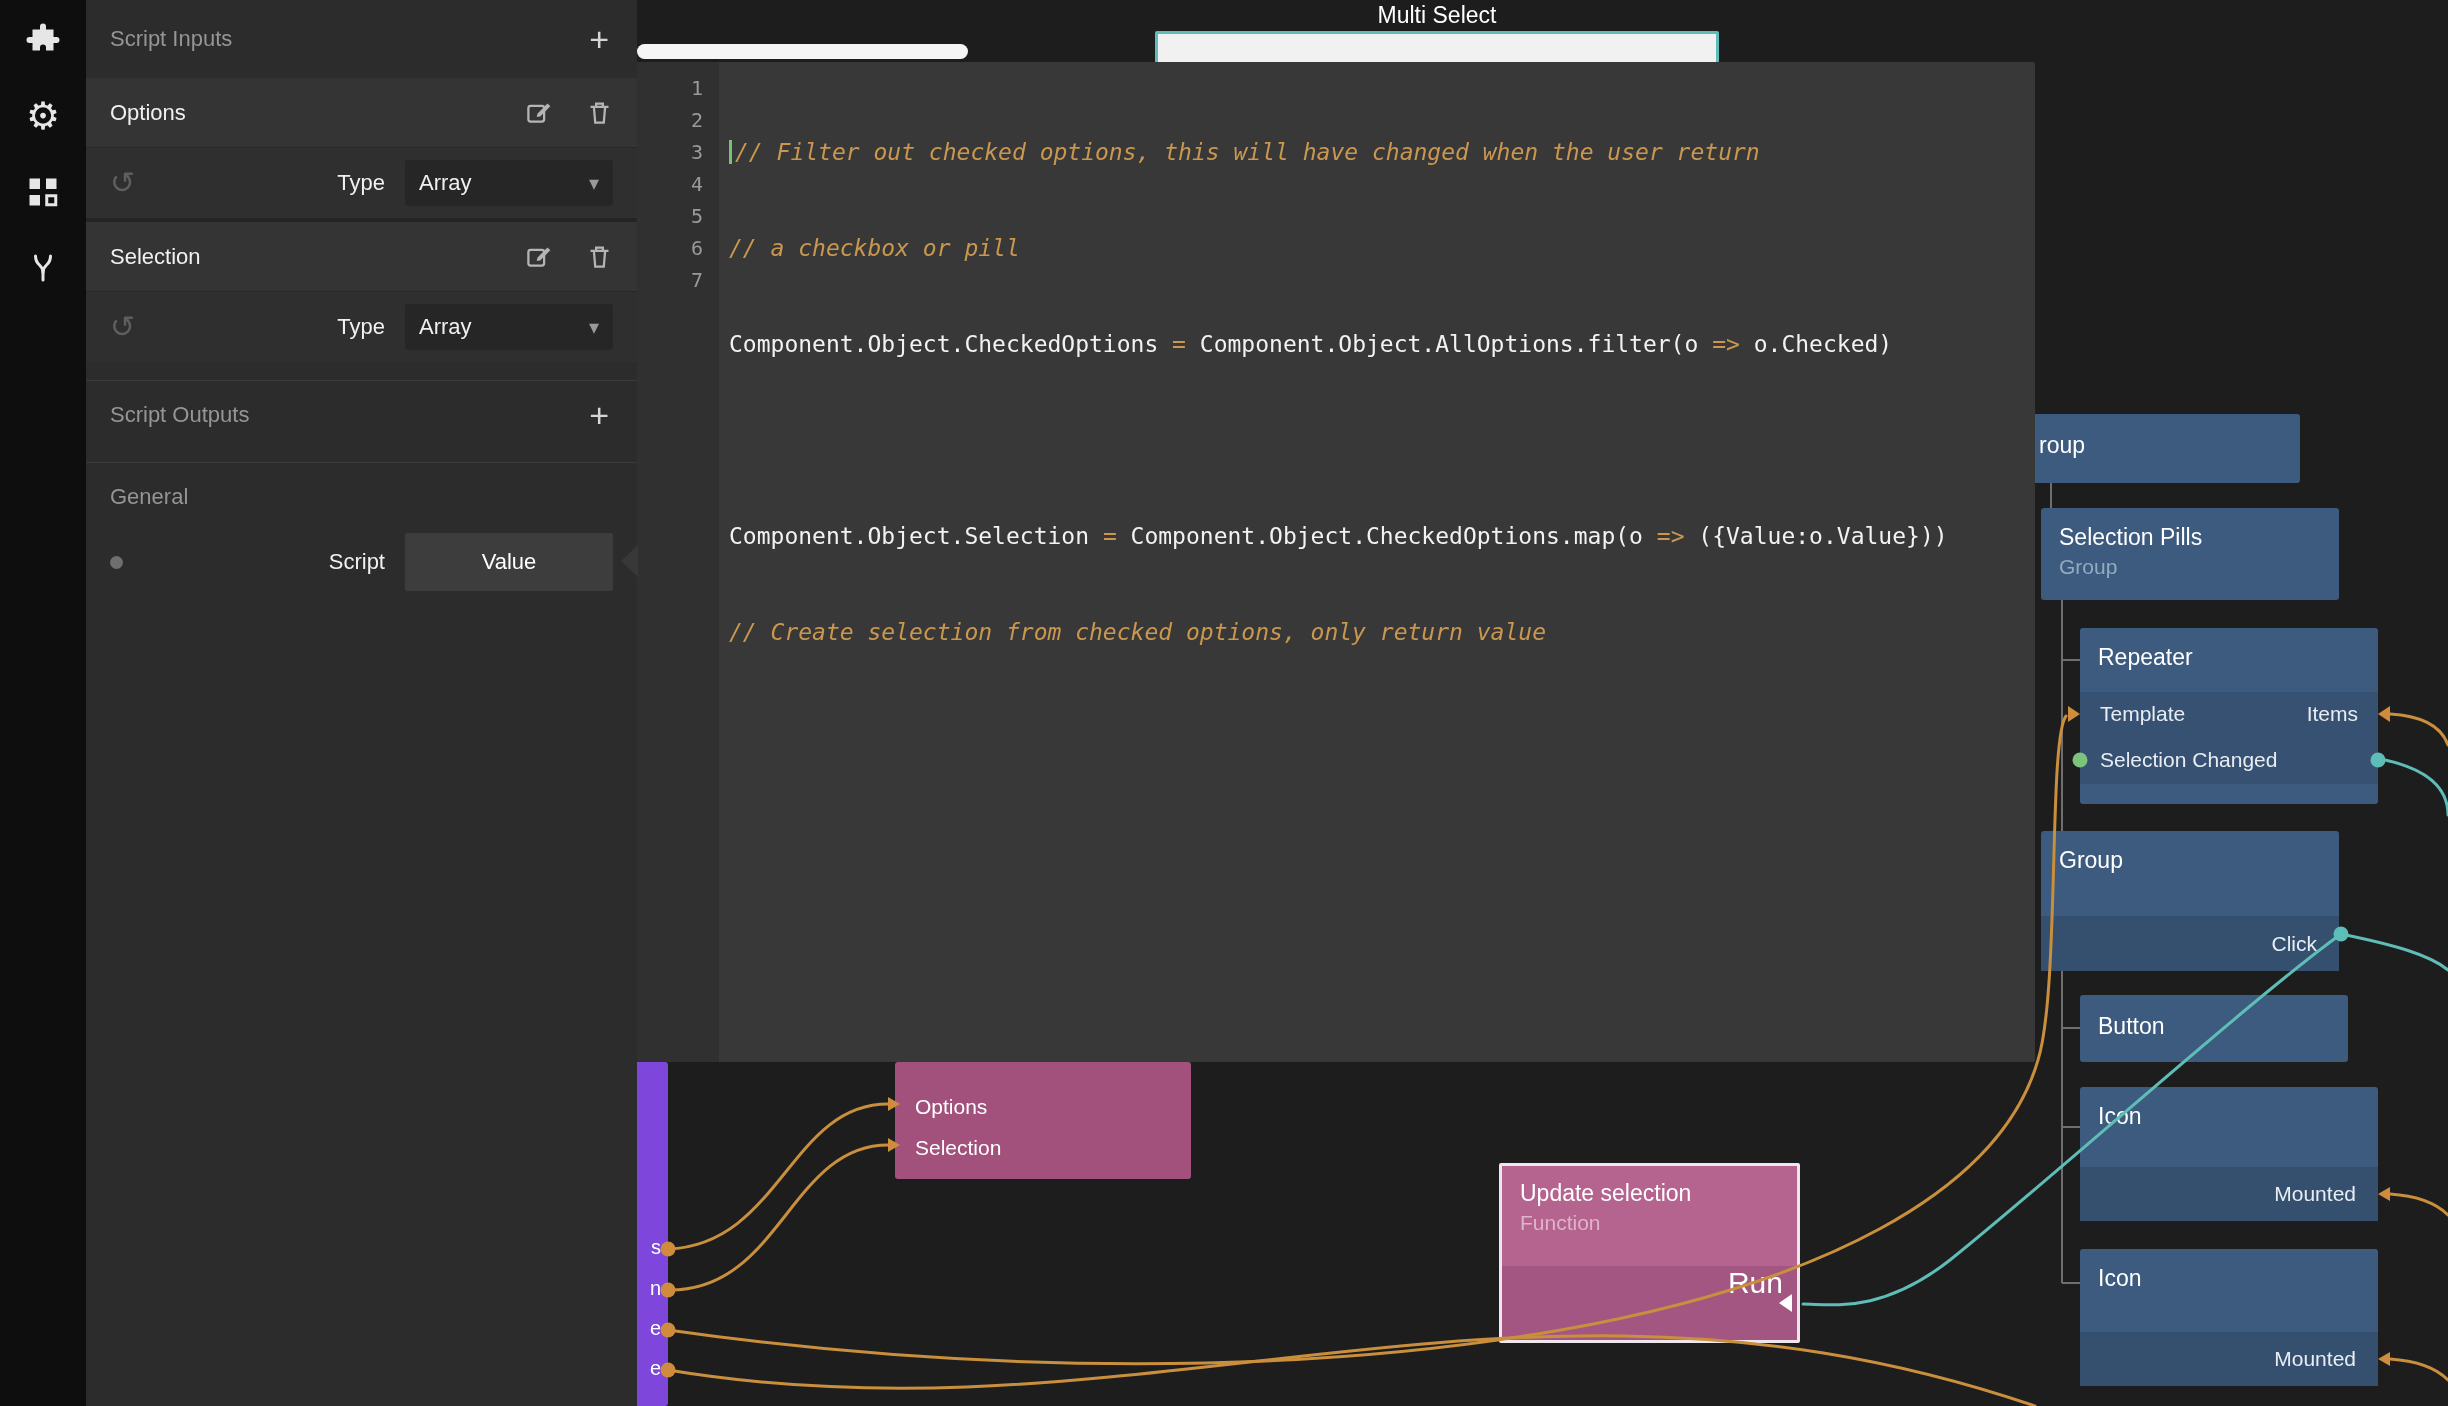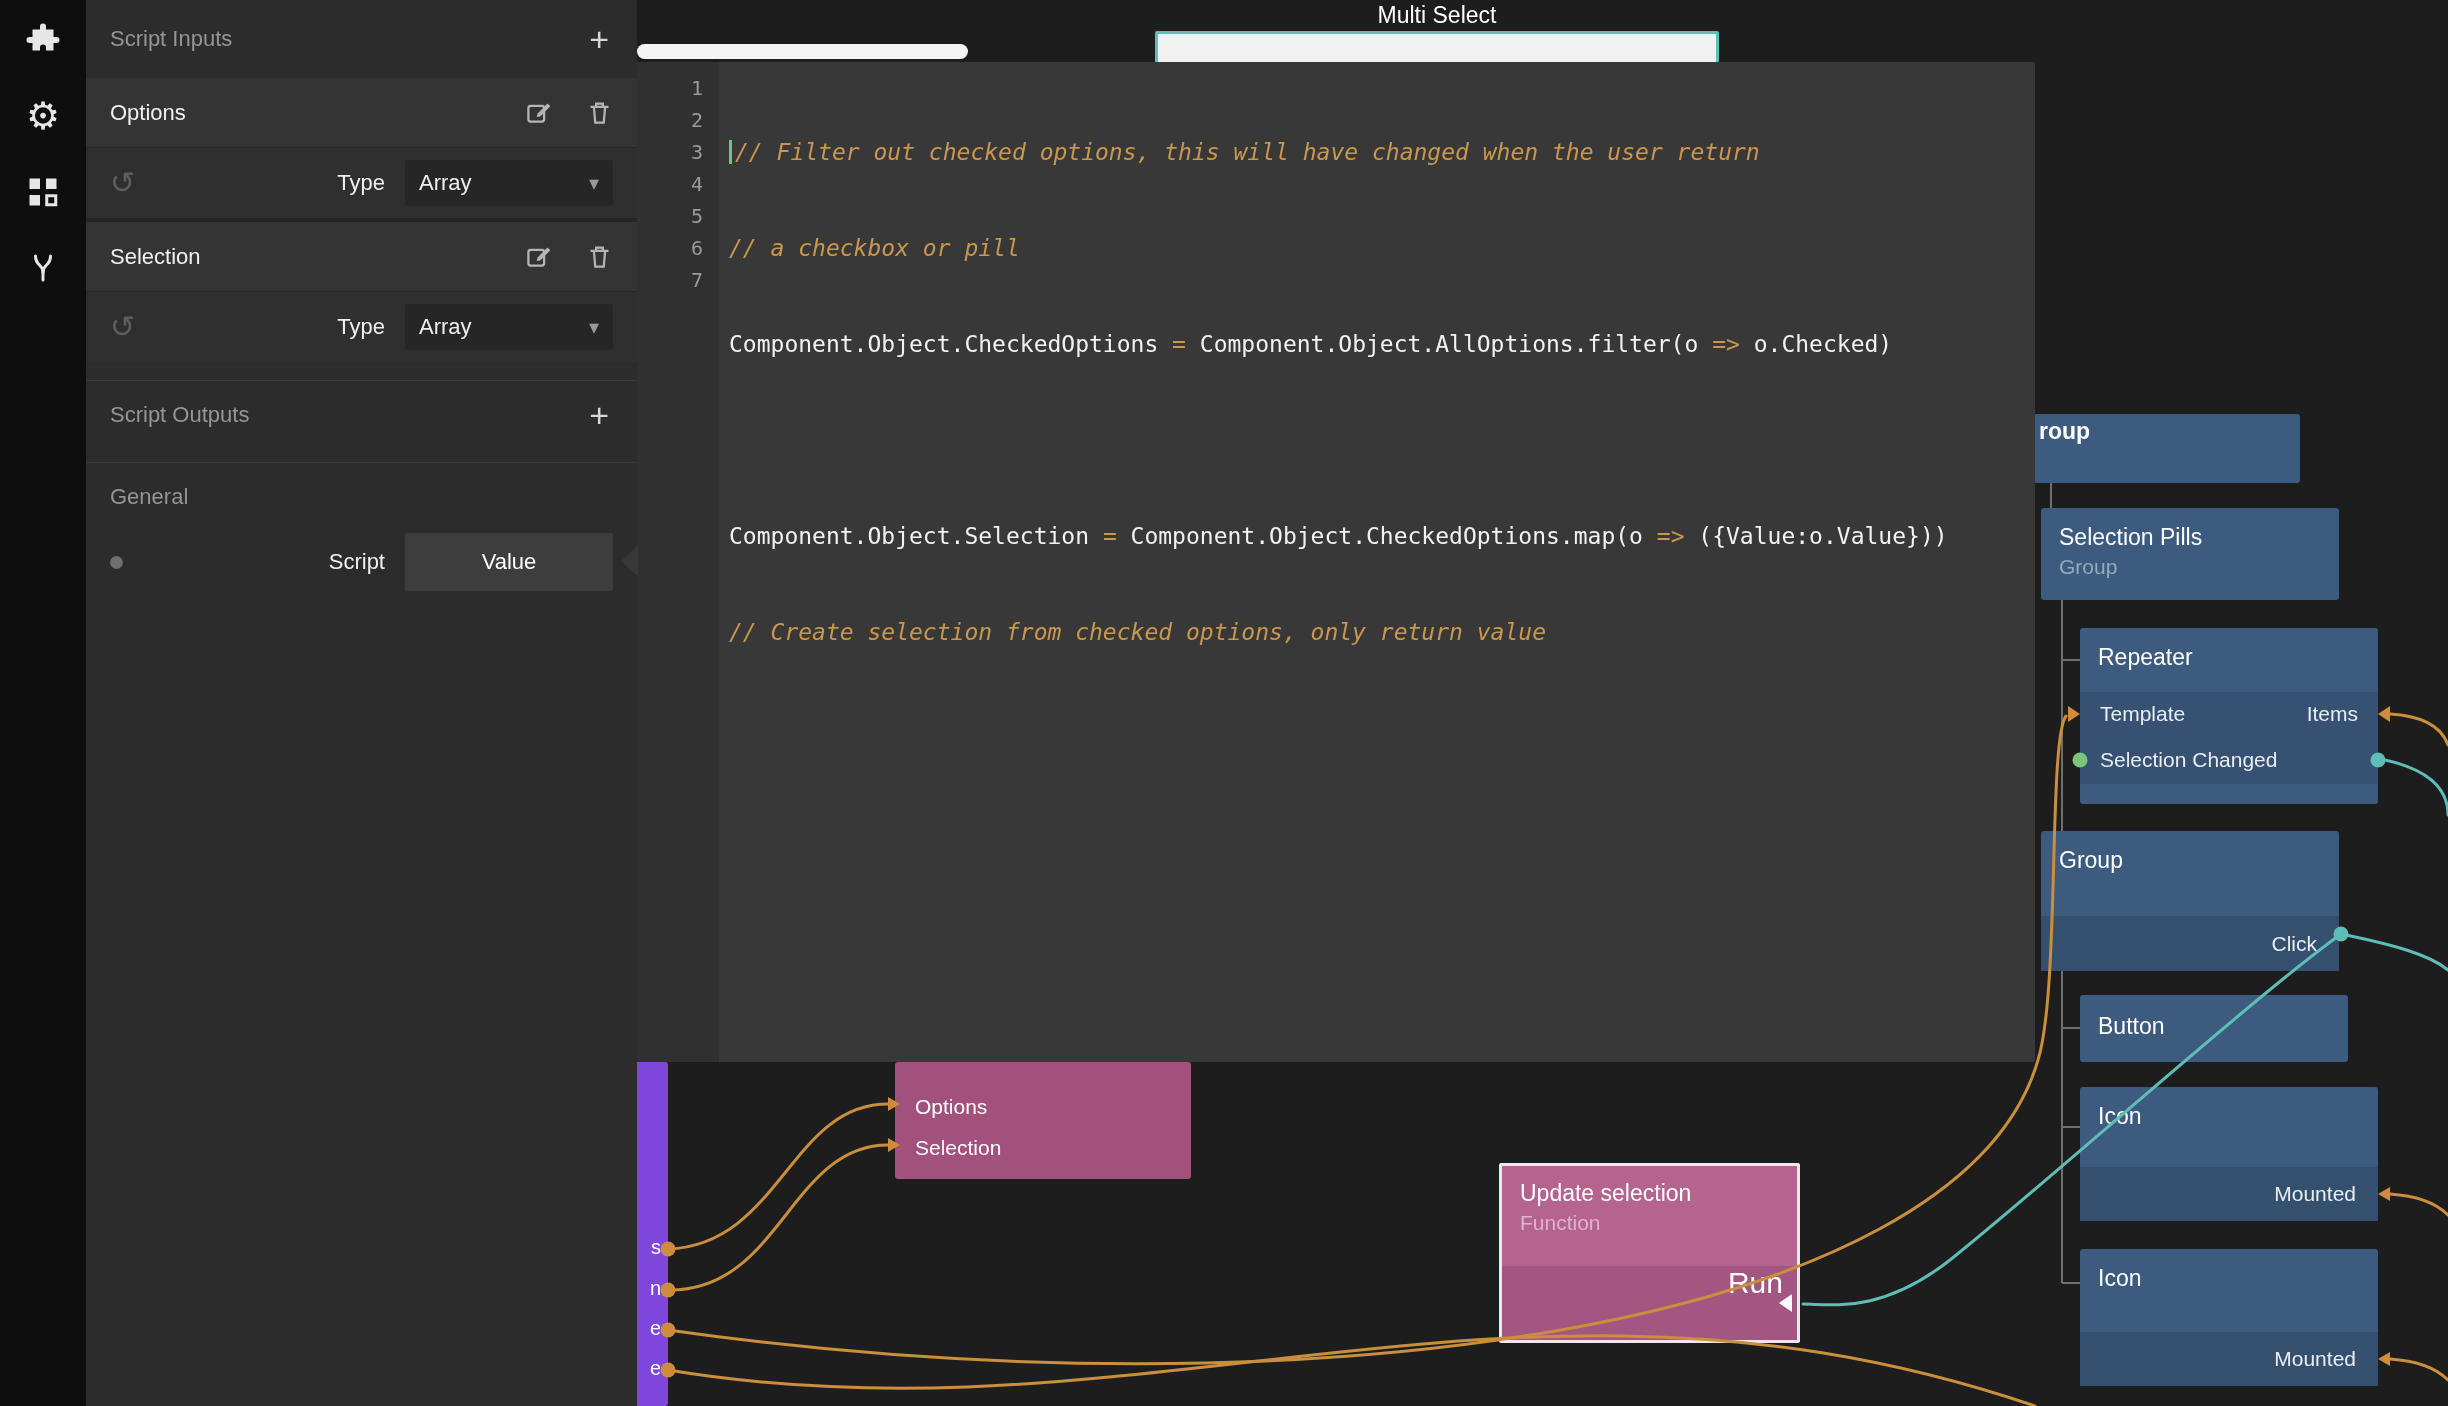--- a/index.html
+++ b/index.html
@@ -93,21 +93,21 @@
         <path d="M2062,1127 L2080,1127"></path>
         <path d="M2062,1283 L2080,1283"></path>
       </g>
     </svg>
 
     <div class="sel-node-label">Multi Select</div>
     <div class="sel-node"></div>
     <div class="hscroll"></div>
 
     <div class="node node-blue" style="left:2028px;top:414px;width:272px;height:69px;">
-      <div class="node-title" style="padding-top:4px;padding-left:11px;font-weight:bold;">roup</div>
+      <div class="node-title" style="padding-top:18px;padding-left:11px;">roup</div>
     </div>
 
     <div class="node node-blue" style="left:2041px;top:508px;width:298px;height:92px;">
       <div class="node-title">Selection Pills</div>
       <div class="node-sub">Group</div>
     </div>
 
     <div class="node node-blue" style="left:2080px;top:628px;width:298px;height:176px;">
       <div class="node-title">Repeater</div>
       <div style="position:absolute;left:0;right:0;top:64px;bottom:0;">

